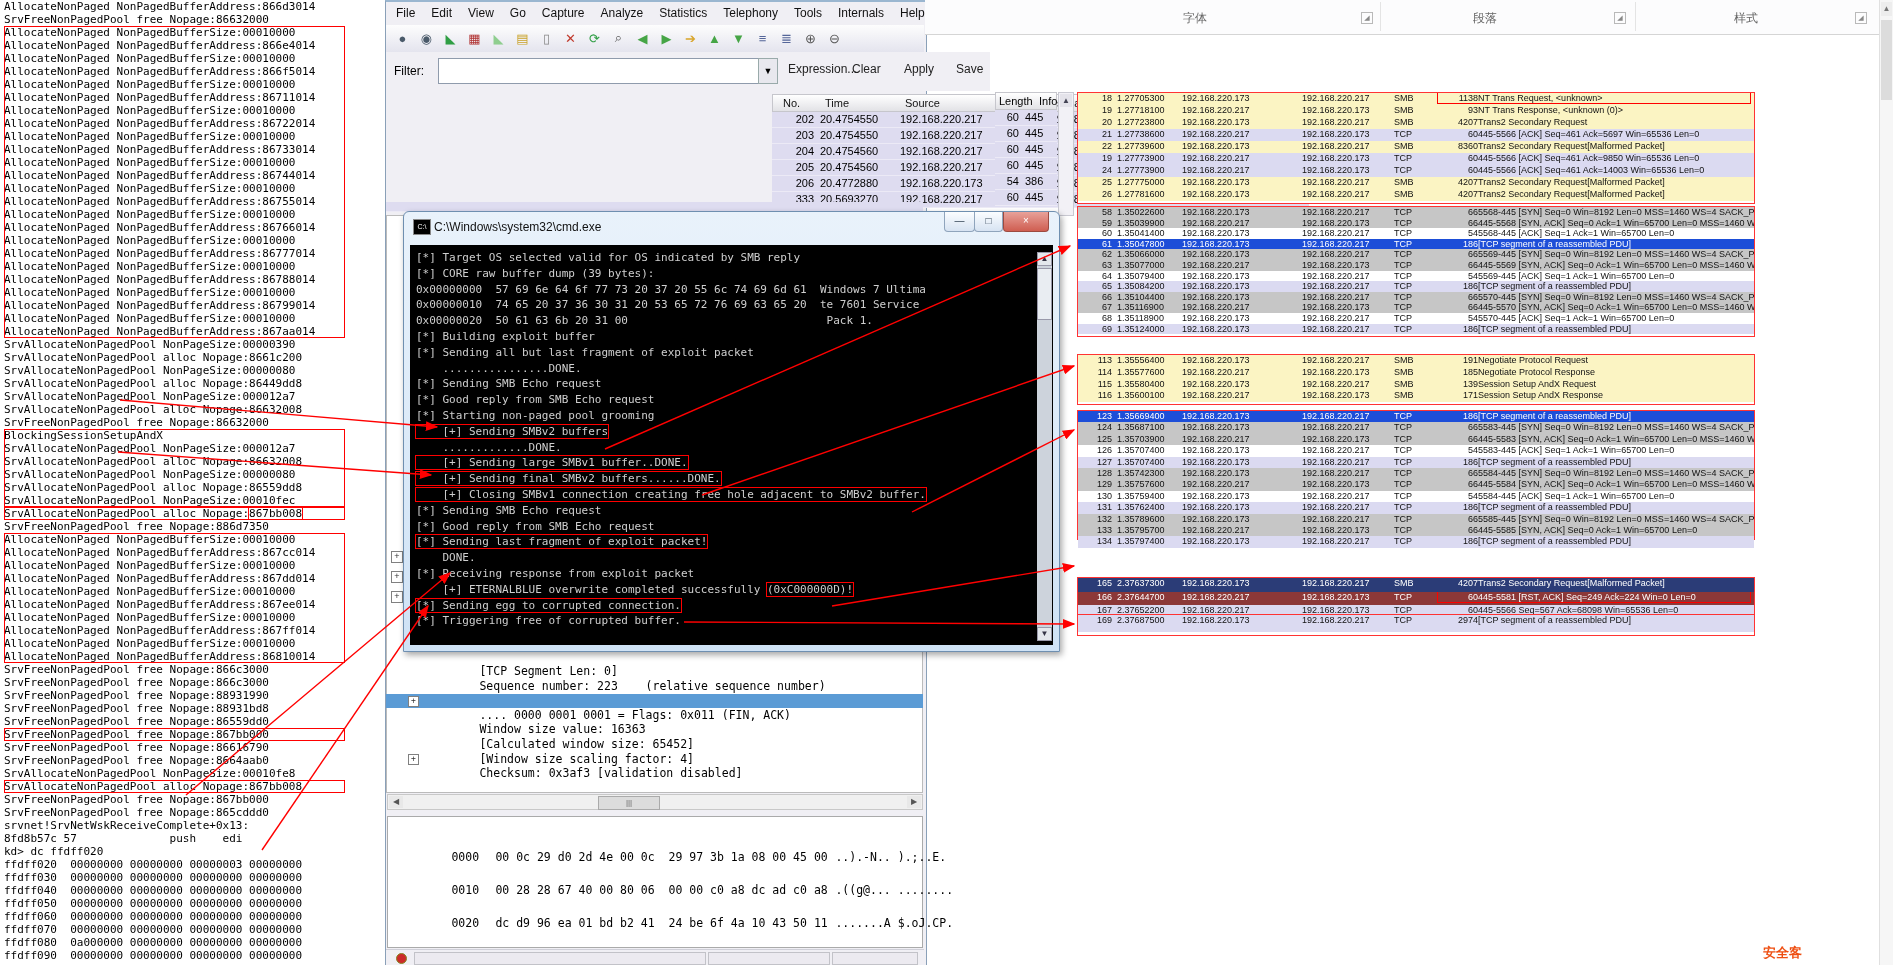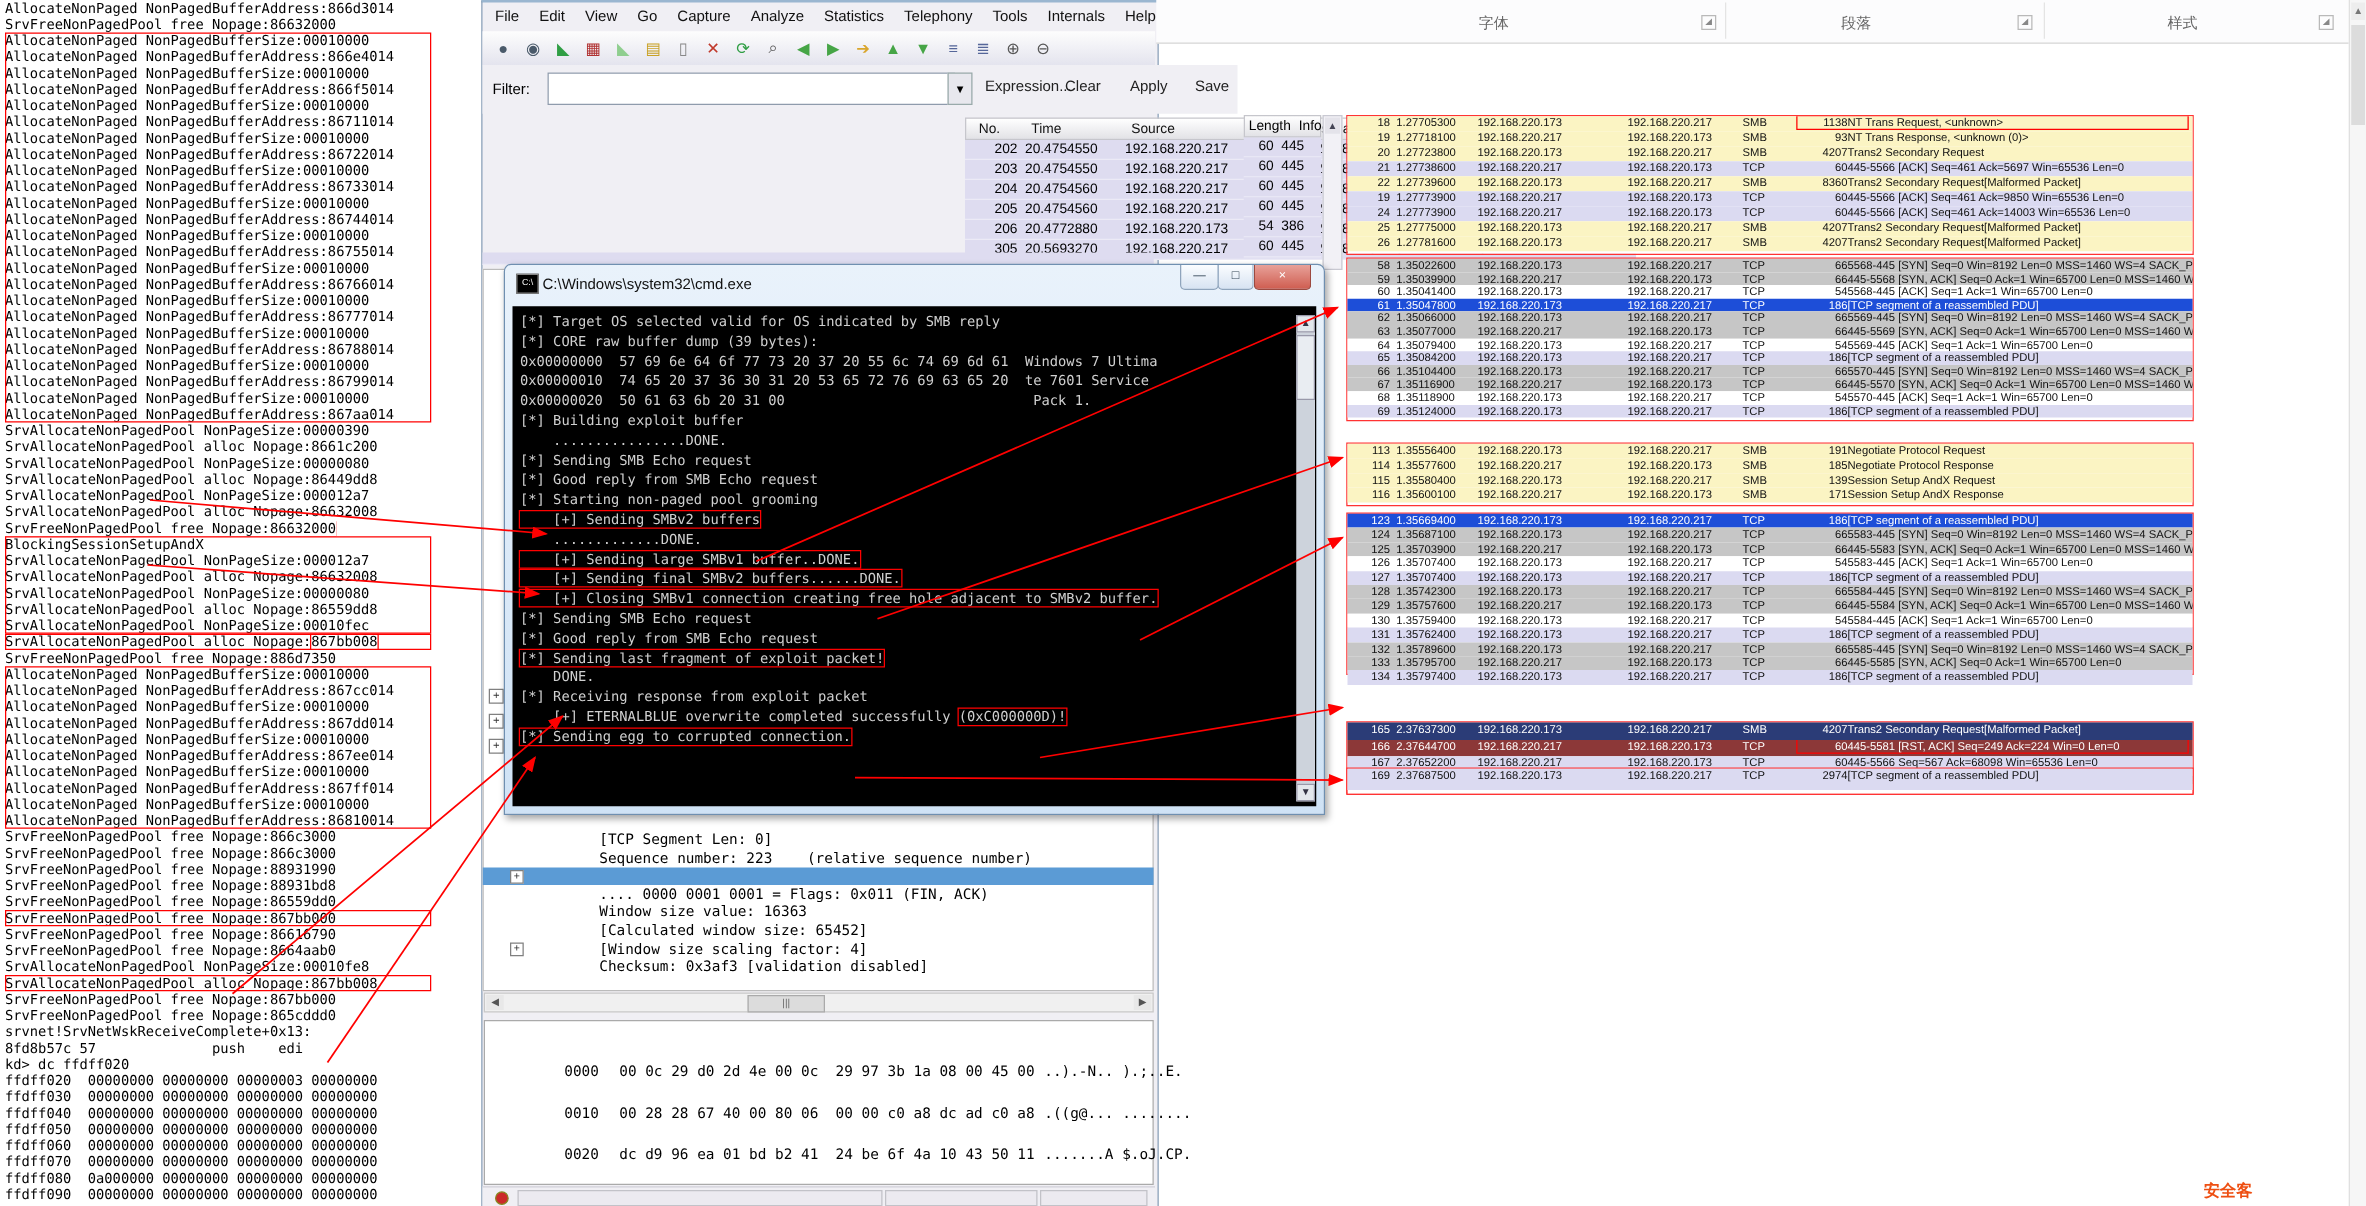--- a/index.html
+++ b/index.html
@@ -329,21 +329,21 @@
           <span style="left:403px">TCP</span>
         </div>
         <div class="prow">
           <span class="p-no">206</span>
           <span style="left:48px">20.4772880</span>
           <span style="left:128px">192.168.220.173</span>
           <span style="left:268px">192.168.220.217</span>
           <span style="left:403px">TCP</span>
         </div>
         <div class="prow">
-          <span class="p-no">305</span>
+          <span class="p-no">333</span>
           <span style="left:48px">20.5693270</span>
           <span style="left:128px">192.168.220.217</span>
           <span style="left:268px">192.168.220.173</span>
           <span style="left:403px">TCP</span>
         </div>
       </div>
     <div class="prow" style="position:absolute;left:0;top:200px;width:537px;height:9px;"></div>
   </div>
 
   <div id="filterbar">
@@ -458,36 +458,38 @@
     <div class="cbtn" id="btn-max">□</div>
     <div class="cbtn" id="btn-close">×</div>
     <div id="console">
 
         <div class="cl"><span class="seg"><span>[*] Target OS selected valid for OS indicated by SMB reply</span></span></div>
         <div class="cl"><span class="seg"><span>[*] CORE raw buffer dump (39 bytes):</span></span></div>
         <div class="cl"><span class="seg"><span>0x00000000  57 69 6e 64 6f 77 73 20 37 20 55 6c 74 69 6d 61  Windows 7 Ultima</span></span></div>
         <div class="cl"><span class="seg"><span>0x00000010  74 65 20 37 36 30 31 20 53 65 72 76 69 63 65 20  te 7601 Service</span></span></div>
         <div class="cl"><span class="seg"><span>0x00000020  50 61 63 6b 20 31 00                              Pack 1.</span></span></div>
         <div class="cl"><span class="seg"><span>[*] Building exploit buffer</span></span></div>
+        <div class="cl"><span class="seg"><span>[*] Sending all but last fragment of exploit packet</span></span></div>
         <div class="cl"><span class="seg"><span>    ................DONE.</span></span></div>
         <div class="cl"><span class="seg"><span>[*] Sending SMB Echo request</span></span></div>
         <div class="cl"><span class="seg"><span>[*] Good reply from SMB Echo request</span></span></div>
         <div class="cl"><span class="seg"><span>[*] Starting non-paged pool grooming</span></span></div>
         <div class="cl"><span class="seg c-box"><span>    [+] Sending SMBv2 buffers</span></span></div>
         <div class="cl"><span class="seg"><span>    .............DONE.</span></span></div>
         <div class="cl"><span class="seg c-box"><span>    [+] Sending large SMBv1 buffer..DONE.</span></span></div>
         <div class="cl"><span class="seg c-box"><span>    [+] Sending final SMBv2 buffers......DONE.</span></span></div>
         <div class="cl"><span class="seg c-box"><span>    [+] Closing SMBv1 connection creating free hole adjacent to SMBv2 buffer.</span></span></div>
         <div class="cl"><span class="seg"><span>[*] Sending SMB Echo request</span></span></div>
         <div class="cl"><span class="seg"><span>[*] Good reply from SMB Echo request</span></span></div>
         <div class="cl"><span class="seg c-box"><span>[*] Sending last fragment of exploit packet!</span></span></div>
         <div class="cl"><span class="seg"><span>    DONE.</span></span></div>
         <div class="cl"><span class="seg"><span>[*] Receiving response from exploit packet</span></span></div>
         <div class="cl"><span class="seg"><span>    [+] ETERNALBLUE overwrite completed successfully </span><span class="cbox">(0xC000000D)!</span></span></div>
         <div class="cl"><span class="seg c-box"><span>[*] Sending egg to corrupted connection.</span></span></div>
+        <div class="cl"><span class="seg"><span>[*] Triggering free of corrupted buffer.</span></span></div>
       </div>
     <div id="cscroll">
       <div class="csarrow" style="top:0">▲</div>
       <div class="csarrow" style="bottom:0">▼</div>
       <div id="csthumb"></div>
     </div>
   </div>
 
   <div id="ribbon">
     <span class="rlabel" id="rl-font">字体</span>

